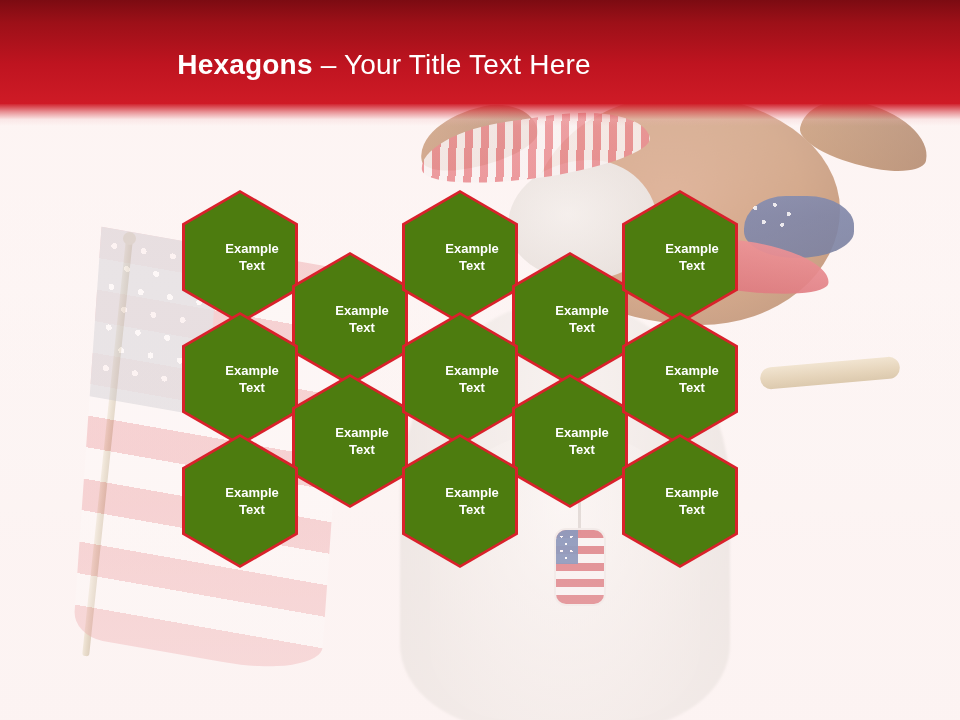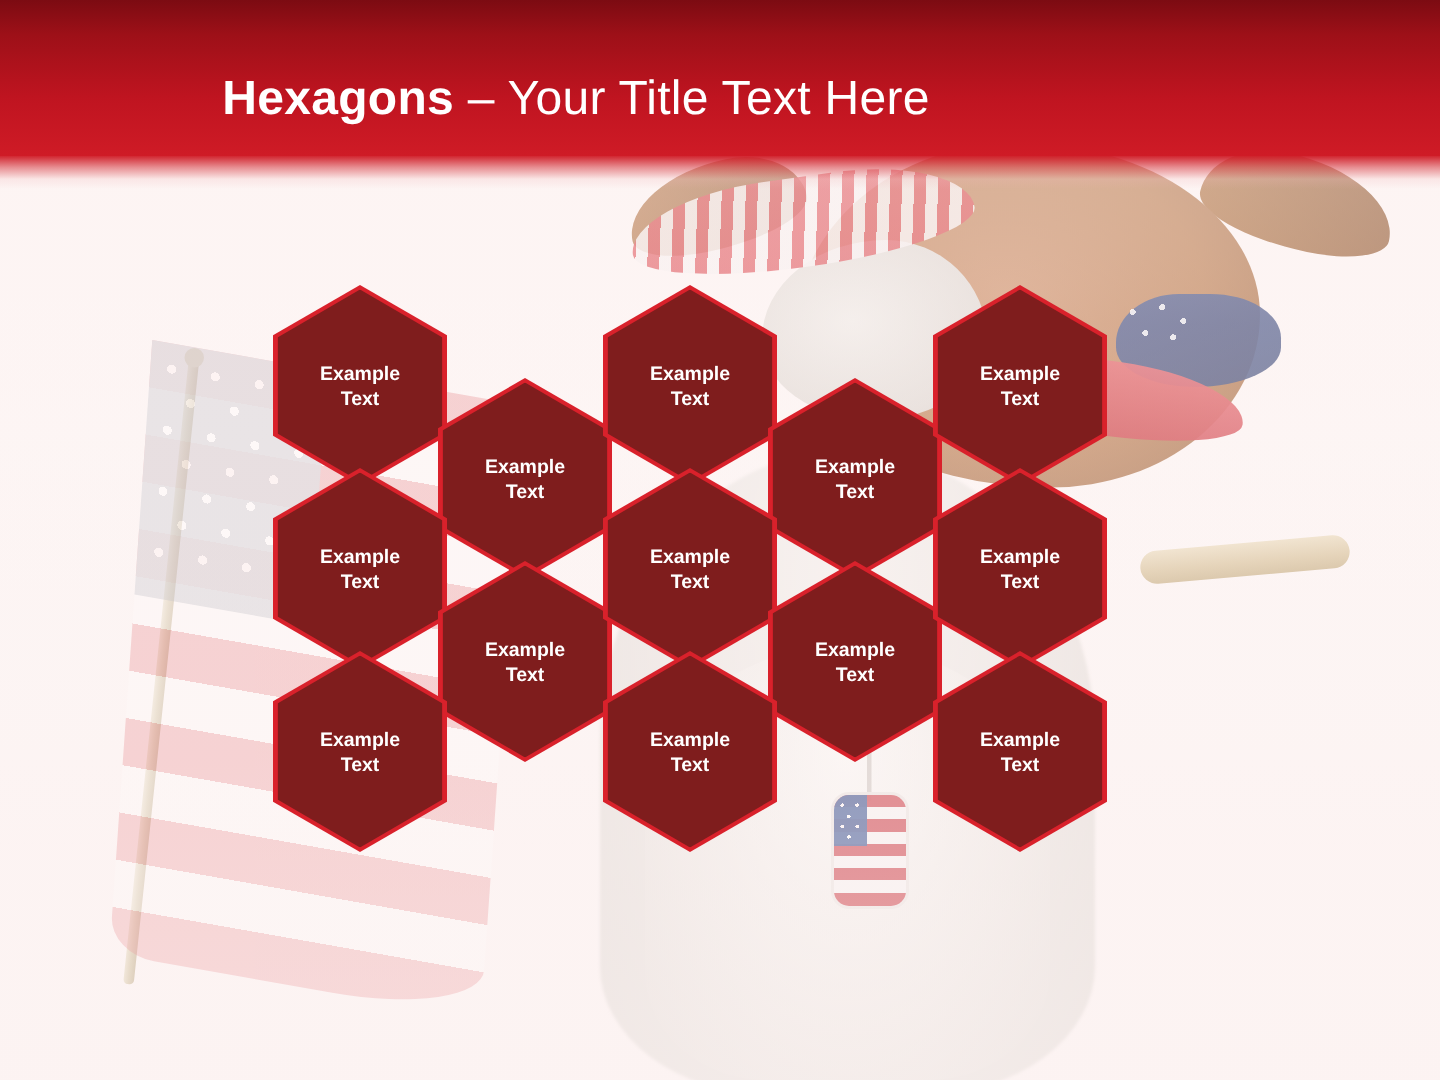--- a/index.html
+++ b/index.html
@@ -301,21 +301,21 @@
       rgba(253,244,243,0) 100%);
     z-index: 5;
   }
   .title {
     position: absolute;
     left: 0;
     top: 46px;
     width: 768px;
     text-align: center;
     color: #ffffff;
-    font-size: 32px;
+    font-size: 28px;
     line-height: 38px;
     letter-spacing: 0.2px;
     z-index: 6;
     white-space: nowrap;
   }
   .title .t-bold { font-weight: bold; }
   .title .t-light { font-weight: normal; }
 
   
   .hex-layer {
@@ -330,25 +330,25 @@
     background: #d9212b;
     clip-path: polygon(50% 0%, 100% 25%, 100% 75%, 50% 100%, 0% 75%, 0% 25%);
     display: flex;
     align-items: center;
     justify-content: center;
     box-sizing: border-box;
   }
   .hex-inner {
     width: 110px;
     height: 128px;
-    background: #7f1d1d;
+    background: #4d7c0f;
     clip-path: polygon(50% 0%, 100% 25%, 100% 75%, 50% 100%, 0% 75%, 0% 25%);
     display: flex;
     align-items: center;
-    justify-content: center;
+    justify-content: flex-end;
   }
   .hex-label {
     color: #ffffff;
     font-size: 13px;
     line-height: 17px;
     text-align: center;
     font-weight: bold;
     width: 86px;
     white-space: pre-line;
   }

